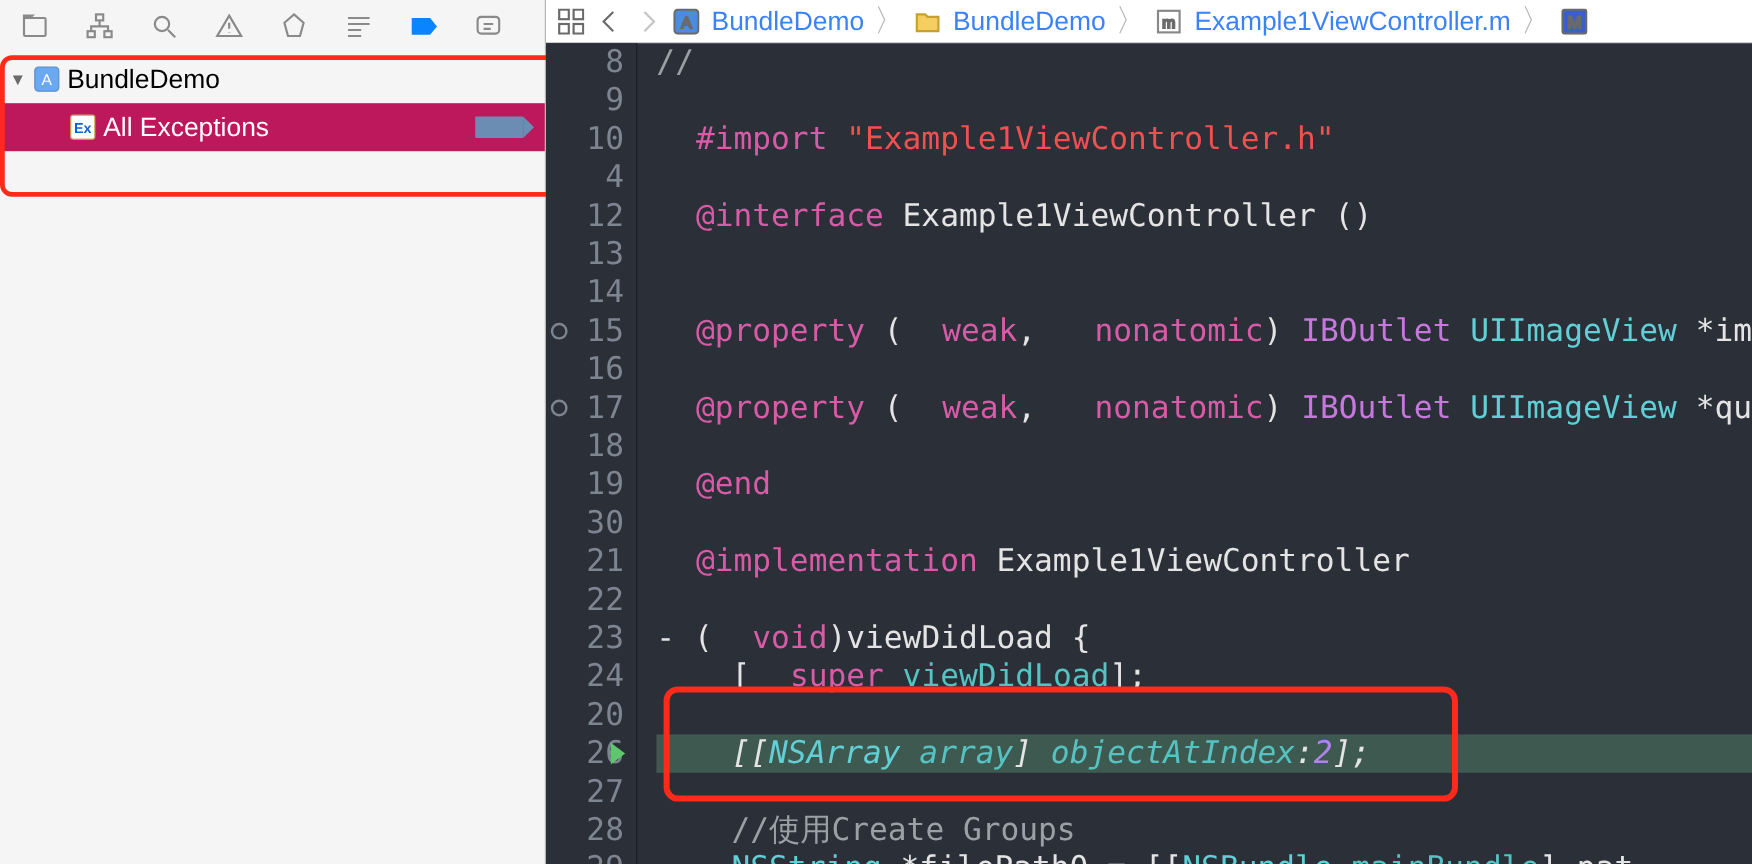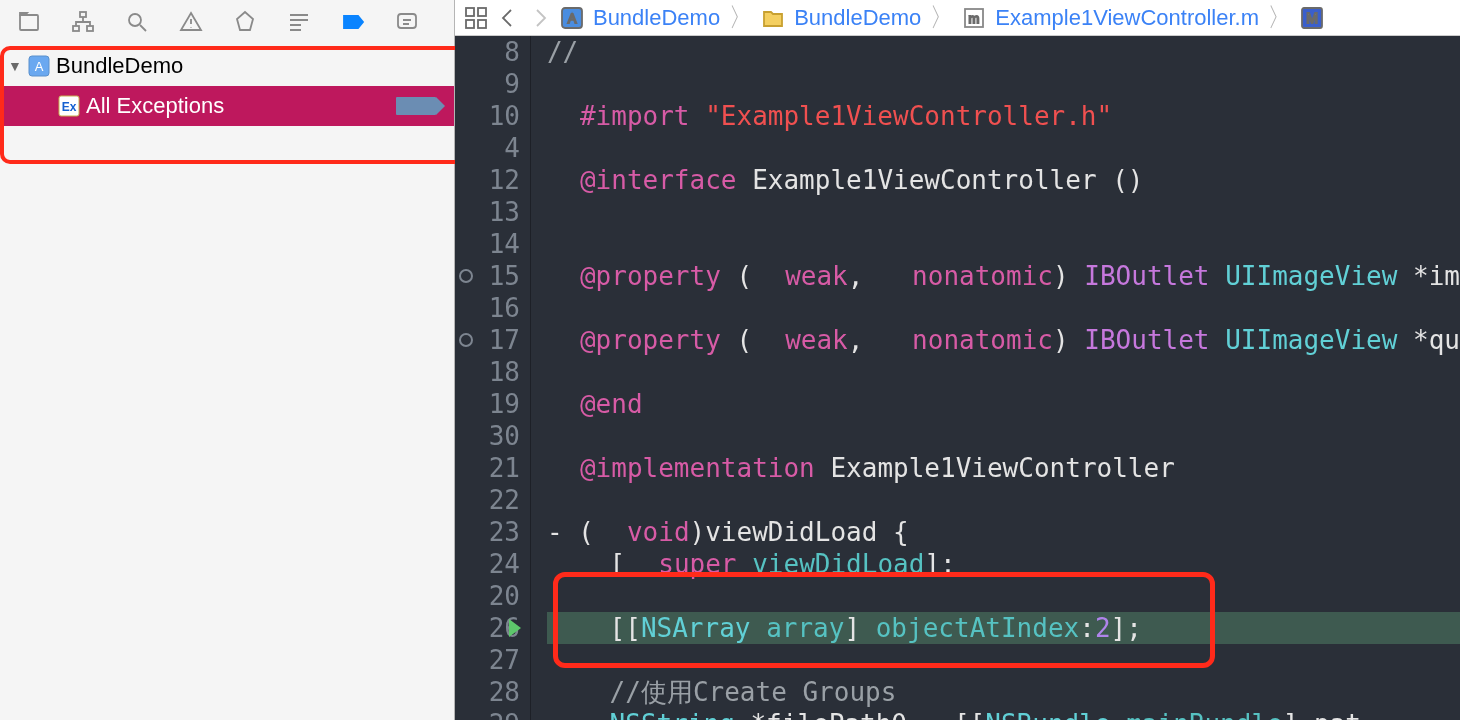--- a/index.html
+++ b/index.html
@@ -36,21 +36,21 @@
 .jumpbar svg { stroke:#6a6a6a; fill:none; stroke-width:1.8; }
 .jb-icon-box { width:22px; height:22px; display:inline-flex; }
 
 .editor { flex:1; display:flex; background:#2a2f38; font-family: "SF Mono","Menlo",monospace; font-size:26px; line-height:32px; position:relative; }
 .gutter { width:76px; background:#2a2f38; border-right:1px solid #1d2027; color:#7d8590; text-align:right; padding-right:10px; padding-top:0; user-select:none; position:relative; }
 .gutter .ln { height:32px; position:relative; }
 .gutter .dot { position:absolute; left:4px; top:50%; transform:translateY(-50%); width:14px; height:14px; border:2px solid #7d8590; border-radius:50%; }
 .gutter .arrow { position:absolute; right:-1px; top:50%; transform:translateY(-50%); width:0;height:0;border-top:9px solid transparent;border-bottom:9px solid transparent;border-left:12px solid #5dc76b; }
 .code { flex:1; padding-left:16px; white-space:pre; color:#d1d5da; overflow:hidden; }
 .code .row { height:32px; }
-.code .row.cur { background:#3e5a50; }
+.code .row.cur { background:#3e5a50;font-style:italic; }
 
 
 .c-comment { color:#9aa0a6; }
 .c-pink { color:#d75ba6;margin-left:33px; }
 .c-red { color:#f05050; }
 .c-key { color:#c678dd; }
 .c-teal { color:#56c2c2; }
 .c-cyan { color:#61d0d6; }
 .c-num { color:#b084eb; }
 .c-plain { color:#e4e4e4; }

